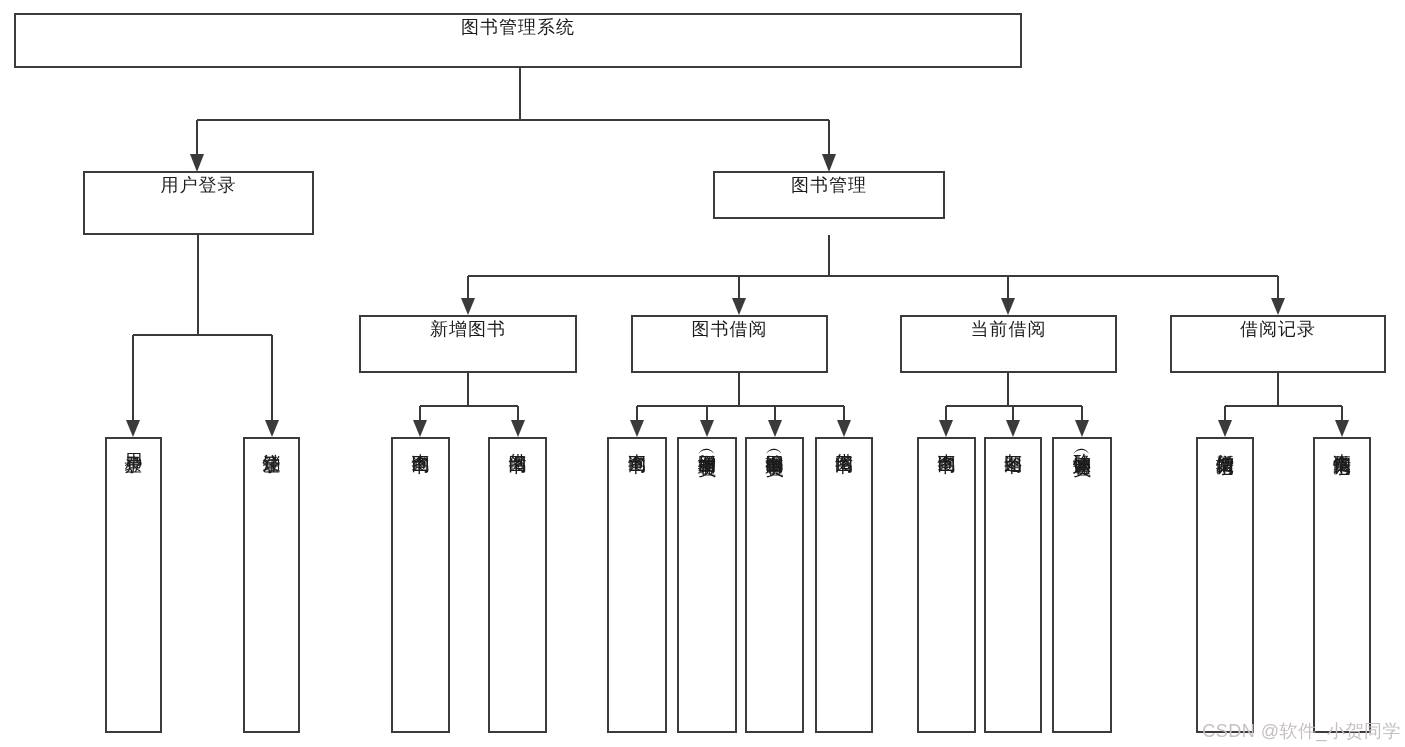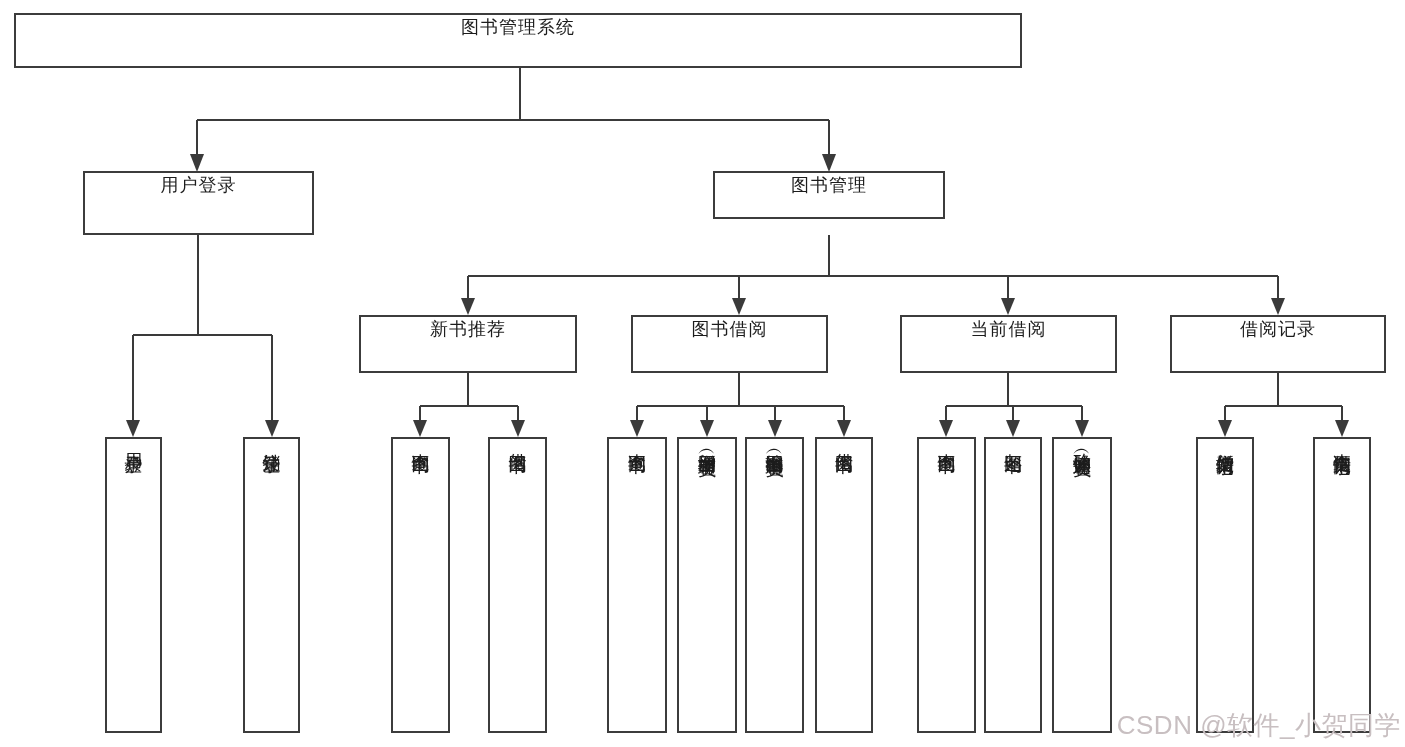--- a/index.html
+++ b/index.html
@@ -24,21 +24,21 @@
   }
   .node.v span{
     writing-mode:vertical-rl; text-orientation:mixed;
     white-space:nowrap; letter-spacing:1px;
   }
   .ls4 span{letter-spacing:16px;}
   .ls6 span{letter-spacing:14px;}
   .ls9 span{letter-spacing:11px;}
   .watermark{
     position:absolute; right:4px; bottom:4px;
-    font-size:26px; color:var(--watermark); letter-spacing:.5px;
+    font-size:18px; color:var(--watermark); letter-spacing:.5px;
     white-space:nowrap;
   }
 </style>
 </head>
 <body>
 
 <div class="canvas">
 
   <svg class="wires" viewBox="0 0 1405 747">
     <g>
@@ -111,21 +111,21 @@
   </div>
 
   <div class="node" style="left:83px;top:171px;width:231px;height:64px">
     <span>用户登录</span>
   </div>
   <div class="node" style="left:713px;top:171px;width:232px;height:48px">
     <span>图书管理</span>
   </div>
 
   <div class="node" style="left:359px;top:315px;width:218px;height:58px">
-    <span>新书推荐</span>
+    <span>新增图书</span>
   </div>
   <div class="node" style="left:631px;top:315px;width:197px;height:58px">
     <span>图书借阅</span>
   </div>
   <div class="node" style="left:900px;top:315px;width:217px;height:58px">
     <span>当前借阅</span>
   </div>
   <div class="node" style="left:1170px;top:315px;width:216px;height:58px">
     <span>借阅记录</span>
   </div>

